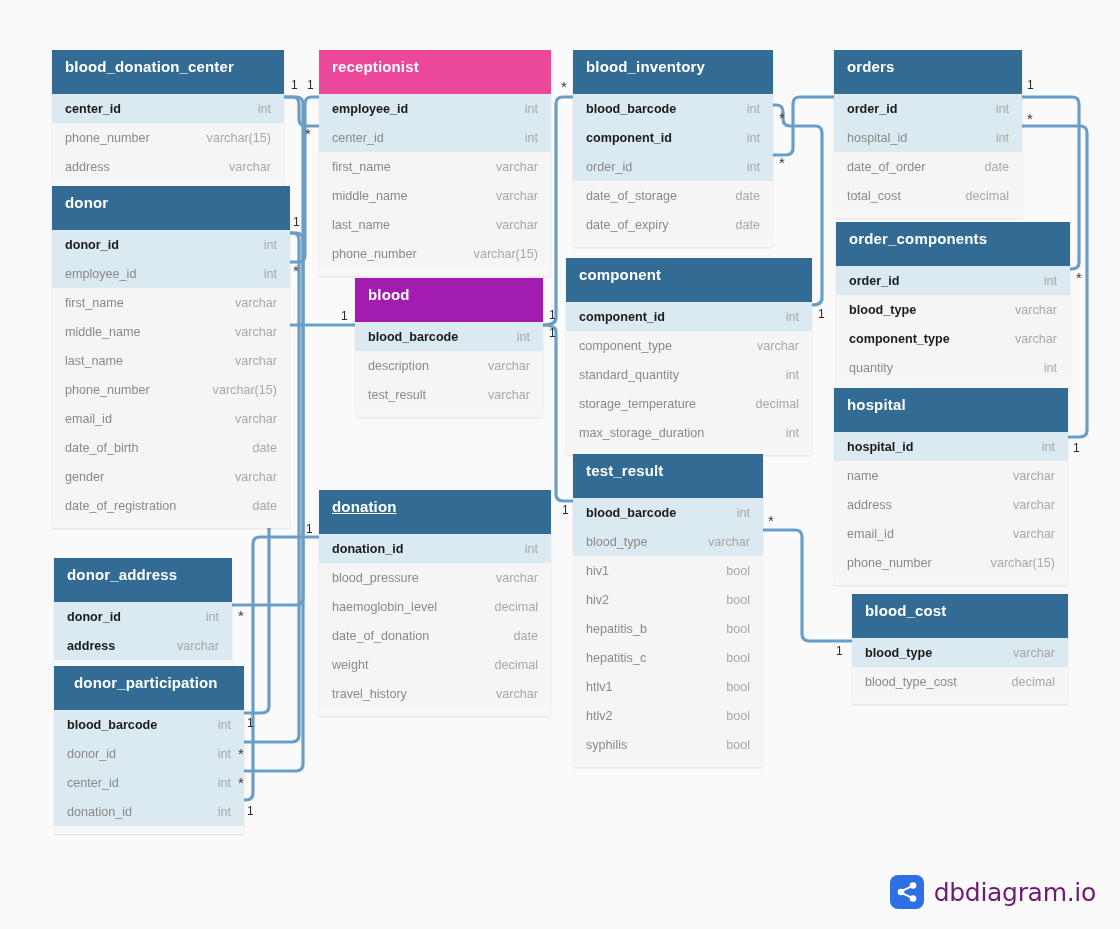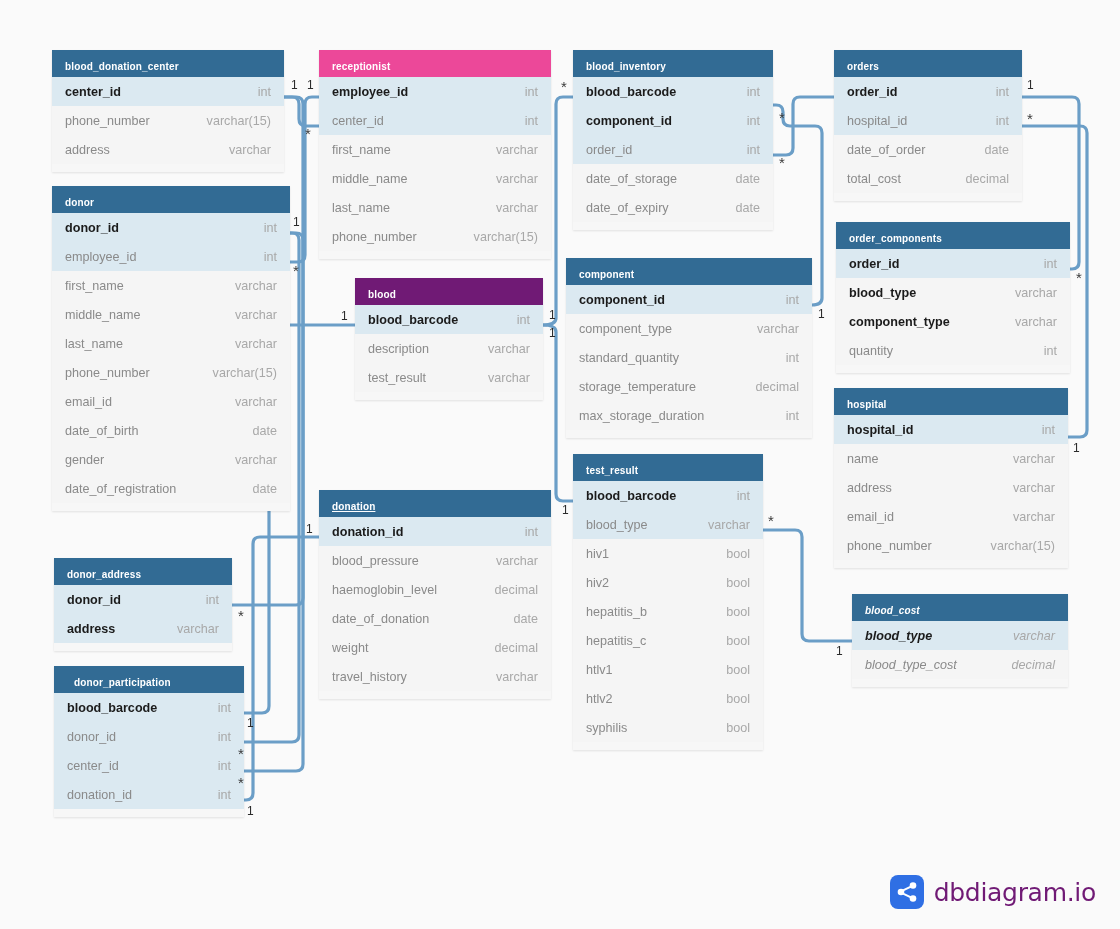--- a/index.html
+++ b/index.html
@@ -32,23 +32,23 @@
   }
   .card {
     position: absolute;
     z-index: 2;
     background: #f7f7f7;
     box-shadow: 0 1px 2px rgba(0,0,0,0.10);
   }
   .card-header {
     background: #326b94;
     color: #ffffff;
-    font-size: 10px;
+    font-size: 15px;
     font-weight: bold;
-    height: 27px;
+    height: 44px;
     line-height: 33px;
     padding: 0 13px;
     box-sizing: border-box;
     white-space: nowrap;
     letter-spacing: 0.15px;
   }
   .row {
     display: flex;
     align-items: center;
     justify-content: space-between;
@@ -321,21 +321,21 @@
             <span class="fname">storage_temperature</span>
             <span class="ftype">decimal</span>
           </div>
           <div class="row">
             <span class="fname">max_storage_duration</span>
             <span class="ftype">int</span>
           </div>
         </div>
       </div>
       <div class="card" style="left: 355px; top: 278px; width: 188px;">
-        <div class="card-header" style="background: #701a75;">blood</div>
+        <div class="card-header" style="background: #a21caf;">blood</div>
         <div class="card-bodywrap">
           <div class="row pk" style="background: rgb(219, 233, 241);">
             <span class="fname">blood_barcode</span>
             <span class="ftype">int</span>
           </div>
           <div class="row">
             <span class="fname">description</span>
             <span class="ftype">varchar</span>
           </div>
           <div class="row">
@@ -445,21 +445,21 @@
           <div class="row pk" style="background: rgb(219, 233, 241);">
             <span class="fname">donor_id</span>
             <span class="ftype">int</span>
           </div>
           <div class="row pk bold" style="background: rgb(219, 233, 241);">
             <span class="fname">address</span>
             <span class="ftype">varchar</span>
           </div>
         </div>
       </div>
-      <div class="card" style="left: 852px; top: 594px; width: 216px; font-style: italic;">
+      <div class="card" style="left: 852px; top: 594px; width: 216px;">
         <div class="card-header" style="background: rgb(50, 107, 148);">blood_cost</div>
         <div class="card-bodywrap">
           <div class="row pk" style="background: rgb(219, 233, 241);">
             <span class="fname">blood_type</span>
             <span class="ftype">varchar</span>
           </div>
           <div class="row">
             <span class="fname">blood_type_cost</span>
             <span class="ftype">decimal</span>
           </div>

